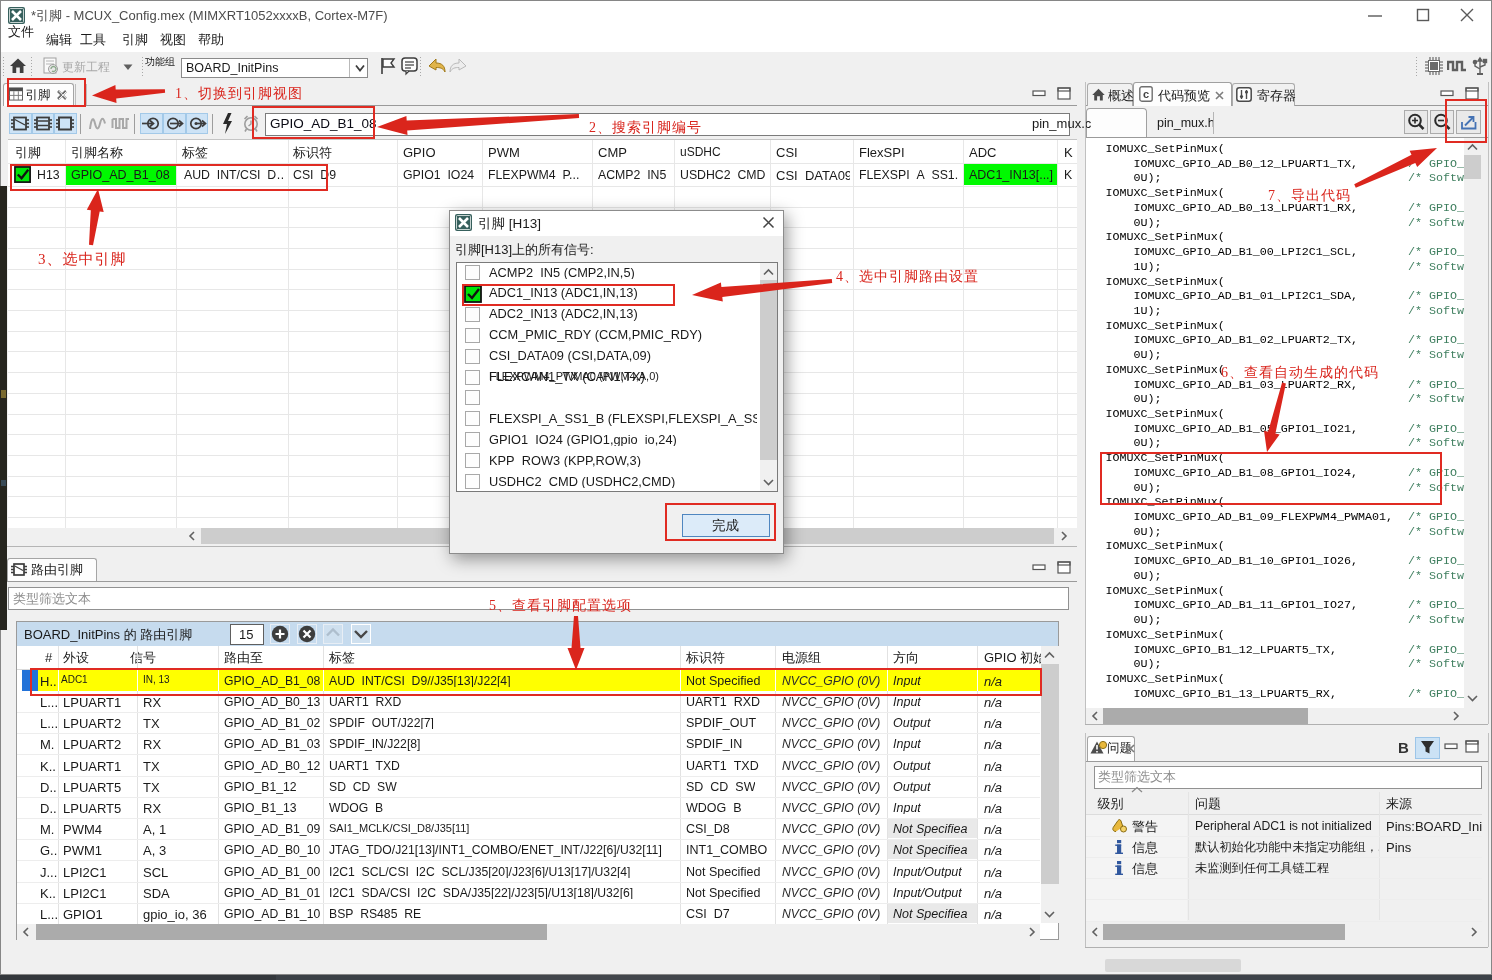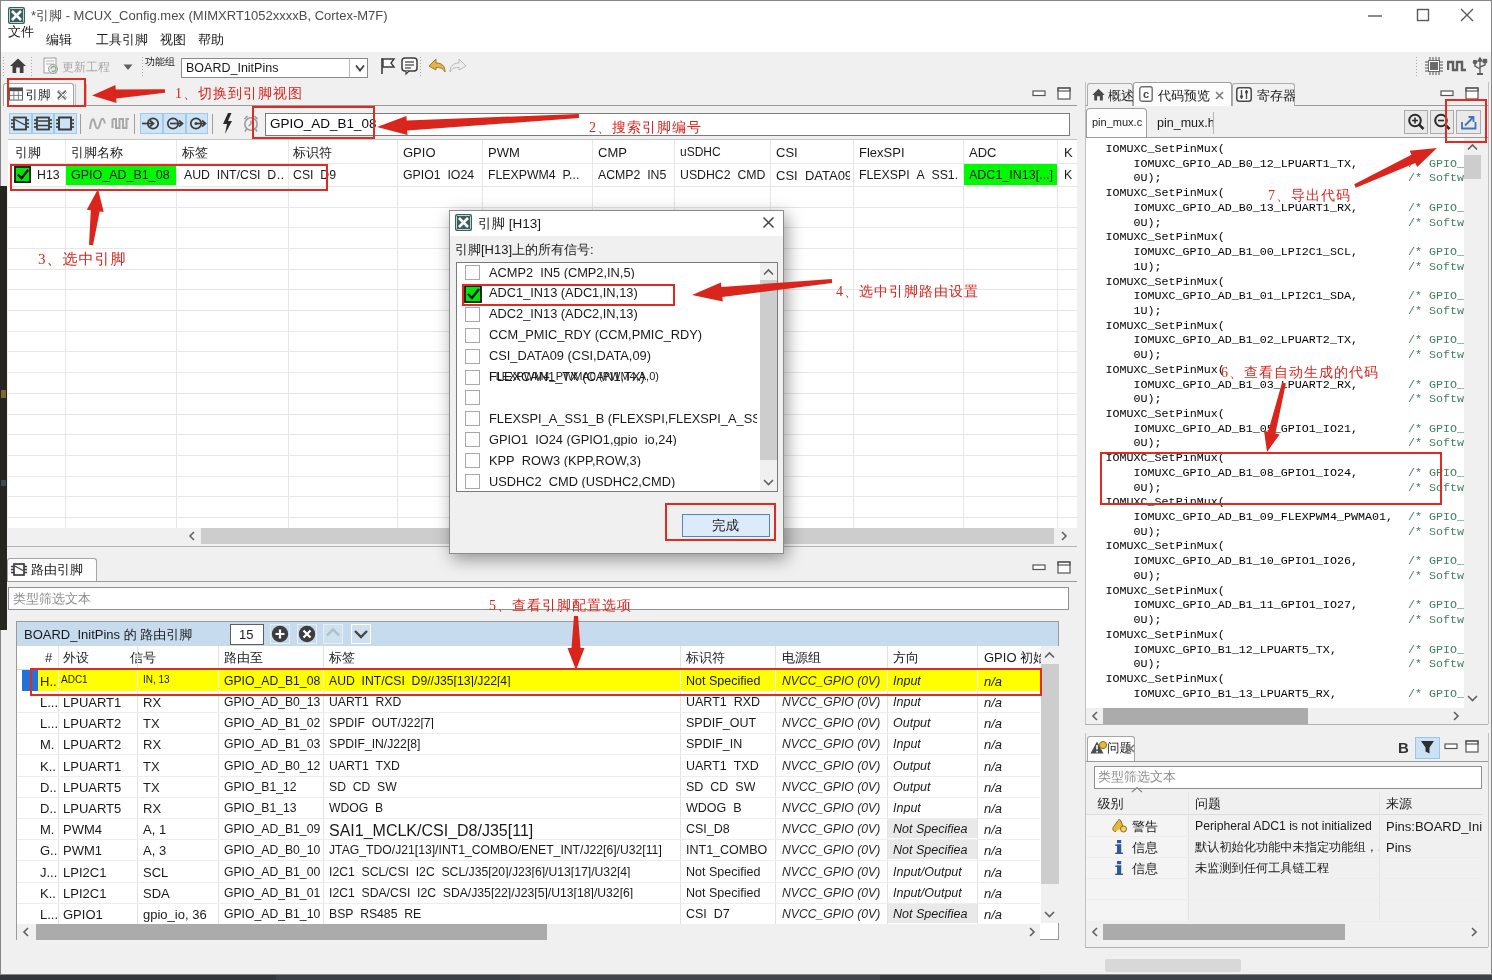--- a/index.html
+++ b/index.html
@@ -20,21 +20,21 @@
 <path d="M4 4 L13 13 M13 4 L4 13" stroke="#fff" stroke-width="2.6"></path>
   </svg>
 <div class="t" style="left:31px;top:9px;font-size:13px;color:#4c4c4c">*引脚 - MCUX_Config.mex (MIMXRT1052xxxxB, Cortex-M7F)</div>
 <svg class="a" style="left:1360px;top:6px" width="125" height="20">
     <line x1="8" y1="10" x2="22" y2="10" stroke="#5a5a5a" stroke-width="1.4"></line>
     <rect x="57.5" y="3.5" width="11" height="11" fill="none" stroke="#5a5a5a" stroke-width="1.4"></rect>
     <path d="M101 3 L113 15 M113 3 L101 15" stroke="#5a5a5a" stroke-width="1.4"></path>
   </svg>
 <div class="t" style="left:8px;top:25px;font-size:13px">文件</div>
 <div class="t" style="left:46px;top:33px;font-size:13px">编辑</div>
-<div class="t" style="left:96px;top:33px;font-size:13px">工具</div>
+<div class="t" style="left:80px;top:33px;font-size:13px">工具</div>
 <div class="t" style="left:122px;top:33px;font-size:13px">引脚</div>
 <div class="t" style="left:160px;top:33px;font-size:13px">视图</div>
 <div class="t" style="left:198px;top:33px;font-size:13px">帮助</div>
 <div class="a" style="left:1px;top:52px;width:1490px;height:29px;background:#f0f0f0"></div>
 <div class="a" style="left:3.3px;top:57px;width:1px;height:20px;background-image:repeating-linear-gradient(#a8a8a8 0 1px,transparent 1px 3px)"></div>
 <div class="a" style="left:31px;top:57px;width:1px;height:20px;background-image:repeating-linear-gradient(#a8a8a8 0 1px,transparent 1px 3px)"></div>
 <div class="a" style="left:141.7px;top:57px;width:1px;height:20px;background-image:repeating-linear-gradient(#a8a8a8 0 1px,transparent 1px 3px)"></div>
 <div class="a" style="left:420.4px;top:57px;width:1px;height:20px;background-image:repeating-linear-gradient(#a8a8a8 0 1px,transparent 1px 3px)"></div>
 <div class="a" style="left:1416px;top:57px;width:1px;height:20px;background-image:repeating-linear-gradient(#a8a8a8 0 1px,transparent 1px 3px)"></div>
 <svg class="a" style="left:9px;top:57px" width="18" height="18" viewBox="0 0 18 18">
@@ -421,21 +421,21 @@
 <div class="t" style="left:686px;top:801.9px;font-size:12.5px;max-width:87px;overflow:hidden">WDOG_B</div>
 <div class="t" style="left:782px;top:801.9px;font-size:12.2px;font-style:italic;color:#2b2b2b">NVCC_GPIO (0V)</div>
 <div class="t" style="left:893px;top:801.9px;font-size:12.5px;font-style:italic;max-width:82px;overflow:hidden">Input</div>
 <div class="t" style="left:984px;top:801.9px;font-size:13px;font-style:italic">n/a</div>
 <div class="hline" style="left:17px;top:839.1px;width:1023px;background:#ededed"></div>
 <div class="a" style="left:888px;top:818.9px;width:89px;height:19.2px;background:#e9e9e9"></div>
 <div class="t" style="left:40px;top:823.1px;font-size:13px">M.</div>
 <div class="t" style="left:63px;top:823.1px;font-size:13px">PWM4</div>
 <div class="t" style="left:143px;top:823.1px;font-size:13px">A, 1</div>
 <div class="t" style="left:224px;top:823.1px;font-size:12.2px">GPIO_AD_B1_09</div>
-<div class="t" style="left:329px;top:823.1px;font-size:16px;max-width:349px;overflow:hidden">SAI1_MCLK/CSI_D8/J35[11]</div>
+<div class="t" style="left:329px;top:823.1px;font-size:11px;max-width:349px;overflow:hidden">SAI1_MCLK/CSI_D8/J35[11]</div>
 <div class="t" style="left:686px;top:823.1px;font-size:12.5px;max-width:87px;overflow:hidden">CSI_D8</div>
 <div class="t" style="left:782px;top:823.1px;font-size:12.2px;font-style:italic;color:#2b2b2b">NVCC_GPIO (0V)</div>
 <div class="t" style="left:893px;top:823.1px;font-size:12.5px;font-style:italic;max-width:82px;overflow:hidden">Not Specifiea</div>
 <div class="t" style="left:984px;top:823.1px;font-size:13px;font-style:italic">n/a</div>
 <div class="hline" style="left:17px;top:860.3px;width:1023px;background:#ededed"></div>
 <div class="a" style="left:888px;top:840.1px;width:89px;height:19.2px;background:#e9e9e9"></div>
 <div class="t" style="left:40px;top:844.3px;font-size:13px">G..</div>
 <div class="t" style="left:63px;top:844.3px;font-size:13px">PWM1</div>
 <div class="t" style="left:143px;top:844.3px;font-size:13px">A, 3</div>
 <div class="t" style="left:224px;top:844.3px;font-size:12.2px">GPIO_AD_B0_10</div>
@@ -515,21 +515,21 @@
     <circle cx="10.5" cy="5" r="1.6" fill="#4a4a4a"></circle>
   </svg>
 <div class="t" style="left:1257px;top:89px;font-size:13px">寄存器</div>
 <svg class="a" style="left:1440px;top:87px" width="40" height="13">
     <rect x="1" y="4" width="12" height="4.5" fill="#fff" stroke="#555" stroke-width="1.2"></rect>
     <rect x="26" y="1" width="12" height="11" fill="#fff" stroke="#555" stroke-width="1.2"></rect>
     <rect x="26" y="1" width="12" height="3" fill="none" stroke="#555" stroke-width="1.2"></rect>
   </svg>
 <div class="a" style="left:1085px;top:137px;width:403px;height:1px;background:#9a9a9a"></div>
 <div class="a" style="left:1086px;top:108px;width:61px;height:29px;background:#fdfdfd;border:1px solid #a0a0a0;border-bottom:none;border-radius:4px 4px 0 0"></div>
-<div class="t" style="left:1092px;top:117px;font-size:11px">pin_mux.c</div>
+<div class="t" style="left:1032px;top:117px;font-size:13px">pin_mux.c</div>
 <div class="t" style="left:1157px;top:117px;font-size:12.5px">pin_mux.h</div>
 <div class="a" style="left:1213px;top:112px;width:1px;height:22px;background:#b5b5b5"></div>
 <div class="a" style="left:1403.5px;top:109.5px;width:24.5px;height:24.5px;background:#e9e9e9;border:1px solid #ababab"></div>
 <div class="a" style="left:1429.5px;top:109.5px;width:24.5px;height:24.5px;background:#e9e9e9;border:1px solid #ababab"></div>
 <div class="a" style="left:1456px;top:109.5px;width:24.5px;height:24.5px;background:#e9e9e9;border:1px solid #ababab"></div>
 <svg class="a" style="left:1407px;top:113px" width="18" height="18" viewBox="0 0 18 18">
 <circle cx="8" cy="7.5" r="5.8" fill="none" stroke="#2b2b2b" stroke-width="2"></circle>
     <line x1="12.2" y1="11.7" x2="16.5" y2="16" stroke="#2b2b2b" stroke-width="2.6"></line>
 <path d="M5 7.5 L11 7.5 M8 4.5 L8 10.5" stroke="#2b2b2b" stroke-width="1.6"></path>
   </svg>
@@ -759,21 +759,21 @@
 <div class="rbox" style="left:251.5px;top:105.5px;width:123.5px;height:33.5px"></div>
 <div class="rbox" style="left:9.5px;top:163.5px;width:318.5px;height:27.5px"></div>
 <div class="rbox" style="left:30px;top:668px;width:1012px;height:28px"></div>
 <div class="rbox" style="left:462px;top:284px;width:213px;height:22px"></div>
 <div class="rbox" style="left:664.5px;top:502.5px;width:111.5px;height:38px"></div>
 <div class="rbox" style="left:1100px;top:452px;width:342px;height:53px"></div>
 <div class="rbox" style="left:1445px;top:99px;width:42px;height:44px"></div>
 <div class="rtext" style="left:175px;top:84.5px;font-size:14px">1、切换到引脚视图</div>
 <div class="rtext" style="left:589px;top:118.5px;font-size:14px">2、搜索引脚编号</div>
 <div class="rtext" style="left:38px;top:250px;font-size:15px">3、选中引脚</div>
-<div class="rtext" style="left:836px;top:283px;font-size:14px">4、选中引脚路由设置</div>
+<div class="rtext" style="left:836px;top:268px;font-size:14px">4、选中引脚路由设置</div>
 <div class="rtext" style="left:489px;top:596.5px;font-size:14px">5、查看引脚配置选项</div>
 <div class="rtext" style="left:1221px;top:364px;font-size:14px">6、查看自动生成的代码</div>
 <div class="rtext" style="left:1268px;top:186.5px;font-size:14px">7、导出代码</div>
 <svg class="a" style="left:0;top:0;z-index:45;pointer-events:none" width="1492" height="980">
     <polygon points="164.9,89.3 115.7,89.5 115.4,85.0 92.0,95.5 116.5,103.0 116.2,98.5 165.1,92.7" fill="#da251c"></polygon>
     <polygon points="578.9,114.0 406.7,120.4 406.4,115.9 377.0,127.0 407.5,134.9 407.2,130.4 579.1,118.0" fill="#da251c"></polygon>
     <polygon points="93.0,245.2 99.7,211.4 103.7,211.9 98.0,189.0 86.8,209.8 90.8,210.3 89.0,244.8" fill="#da251c"></polygon>
     <polygon points="831.8,279.0 721.4,287.0 720.9,282.6 692.0,295.0 722.8,301.5 722.3,297.0 832.2,283.0" fill="#da251c"></polygon>
     <polygon points="574.0,616.0 571.5,648.0 567.5,648.0 576.0,670.0 584.5,648.0 580.5,648.0 578.0,616.0" fill="#da251c"></polygon>
     <polygon points="1282.1,382.5 1268.1,431.7 1264.0,430.7 1267.0,452.0 1279.6,434.5 1275.4,433.5 1285.9,383.5" fill="#da251c"></polygon>

